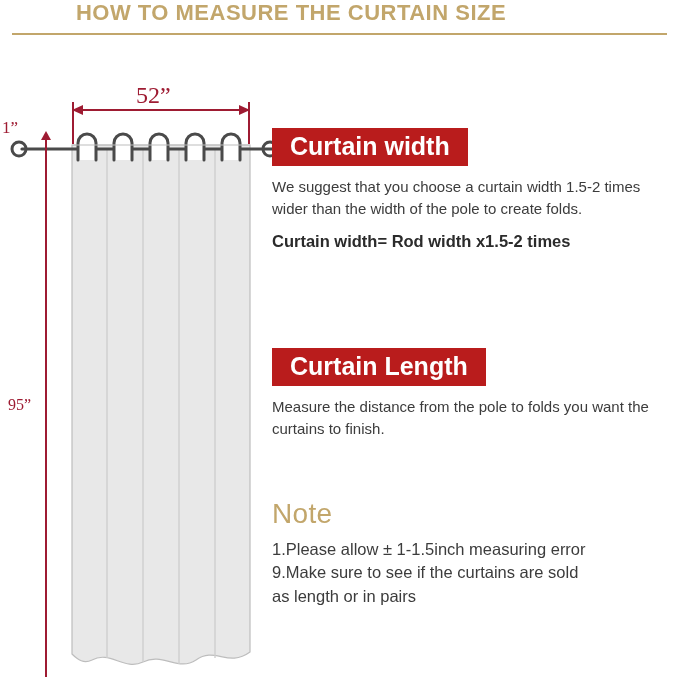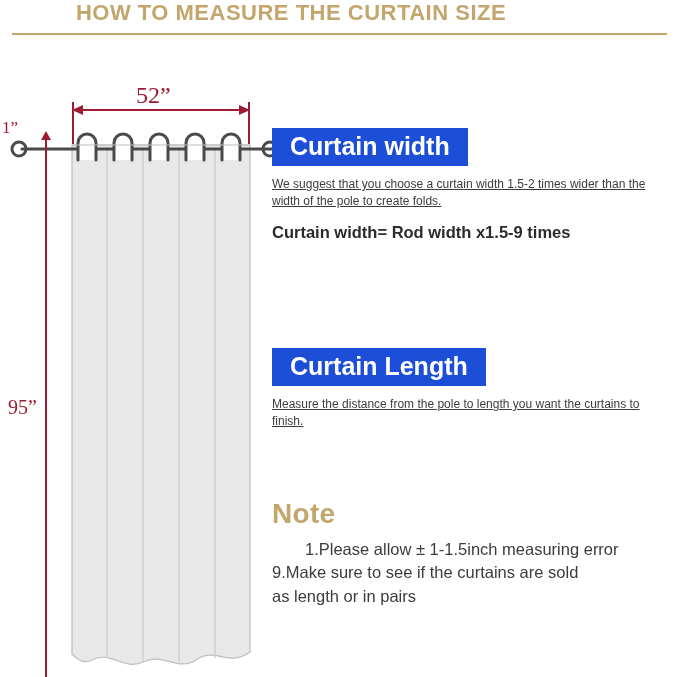--- a/index.html
+++ b/index.html
@@ -107,21 +107,21 @@
     position: absolute; left: 41px; top: 91px;
     width: 0; height: 0;
     border-left: 5px solid transparent;
     border-right: 5px solid transparent;
     border-bottom: 9px solid #9e1b32;
   }
   #height-label {
     position: absolute;
     left: 8px;
     top: 356px;
-    font-size: 20px;
+    font-size: 16px;
     color: #9e1b32;
     font-family: "Liberation Serif", serif;
     text-align: center;
   }
 
   
   #curtain-svg {
     position: absolute;
     left: 0;
     top: 0;
@@ -129,56 +129,55 @@
 
   
   #content {
     position: absolute;
     left: 272px;
     top: 128px;
     width: 400px;
   }
   .section-banner {
     display: inline-block;
-    background: #1d4ed8;
+    background: #b91c1c;
     color: #ffffff;
     font-size: 25px;
     font-weight: bold;
     padding: 5px 18px 7px 18px;
     line-height: 1.05;
     white-space: nowrap;
   }
   .body-text {
-    font-size: 12px;
+    font-size: 15px;
     line-height: 1.42;
     color: #3c3c3c;
     margin-top: 10px;
-    text-decoration: underline;
   }
   .bold-line {
     font-size: 16.5px;
     font-weight: bold;
     color: #2b2b2b;
     margin-top: 13px;
   }
   #width-block { position: absolute; left: 0; top: 0; width: 400px; }
   #length-block { position: absolute; left: 0; top: 220px; width: 400px; }
   #note-block { position: absolute; left: 0; top: 370px; width: 405px; }
   #note-heading {
     font-size: 28px;
-    font-weight: bold;
+    font-weight: normal;
     color: #c2a66b;
     letter-spacing: 0.3px;
   }
   .note-line {
     font-size: 16.5px;
     line-height: 1.42;
     color: #3c3c3c;
   }
-  #note-line1 { margin-top: 8px; margin-left: 33px; }
+  #note-line1 { margin-top: 8px; }
 </style>
 </head>
 <body>
 
 <div id="title">HOW TO MEASURE THE CURTAIN SIZE</div>
 <div id="title-rule"></div>
 
 <div id="diagram">
 
   <svg id="curtain-svg" width="300" height="637" viewBox="0 0 300 637">
@@ -217,26 +216,26 @@
   <div id="height-arrow-top"></div>
 
   <div id="height-label">95”</div>
 </div>
 
 <div id="content">
 
   <div id="width-block">
     <div class="section-banner">Curtain width</div>
     <div class="body-text">We suggest that you choose a curtain width 1.5-2 times wider than the width of the pole to create folds.</div>
-    <div class="bold-line">Curtain width= Rod width x1.5-9 times</div>
+    <div class="bold-line">Curtain width= Rod width x1.5-2 times</div>
   </div>
 
   <div id="length-block">
     <div class="section-banner">Curtain Length</div>
-    <div class="body-text">Measure the distance from the pole to length you want the curtains to finish.</div>
+    <div class="body-text">Measure the distance from the pole to folds you want the curtains to finish.</div>
   </div>
 
   <div id="note-block">
     <div id="note-heading">Note</div>
     <div class="note-line" id="note-line1">1.Please allow ± 1-1.5inch measuring error</div>
     <div class="note-line">9.Make sure to see if the curtains are sold</div>
     <div class="note-line">as length or in pairs</div>
   </div>
 </div>
 

